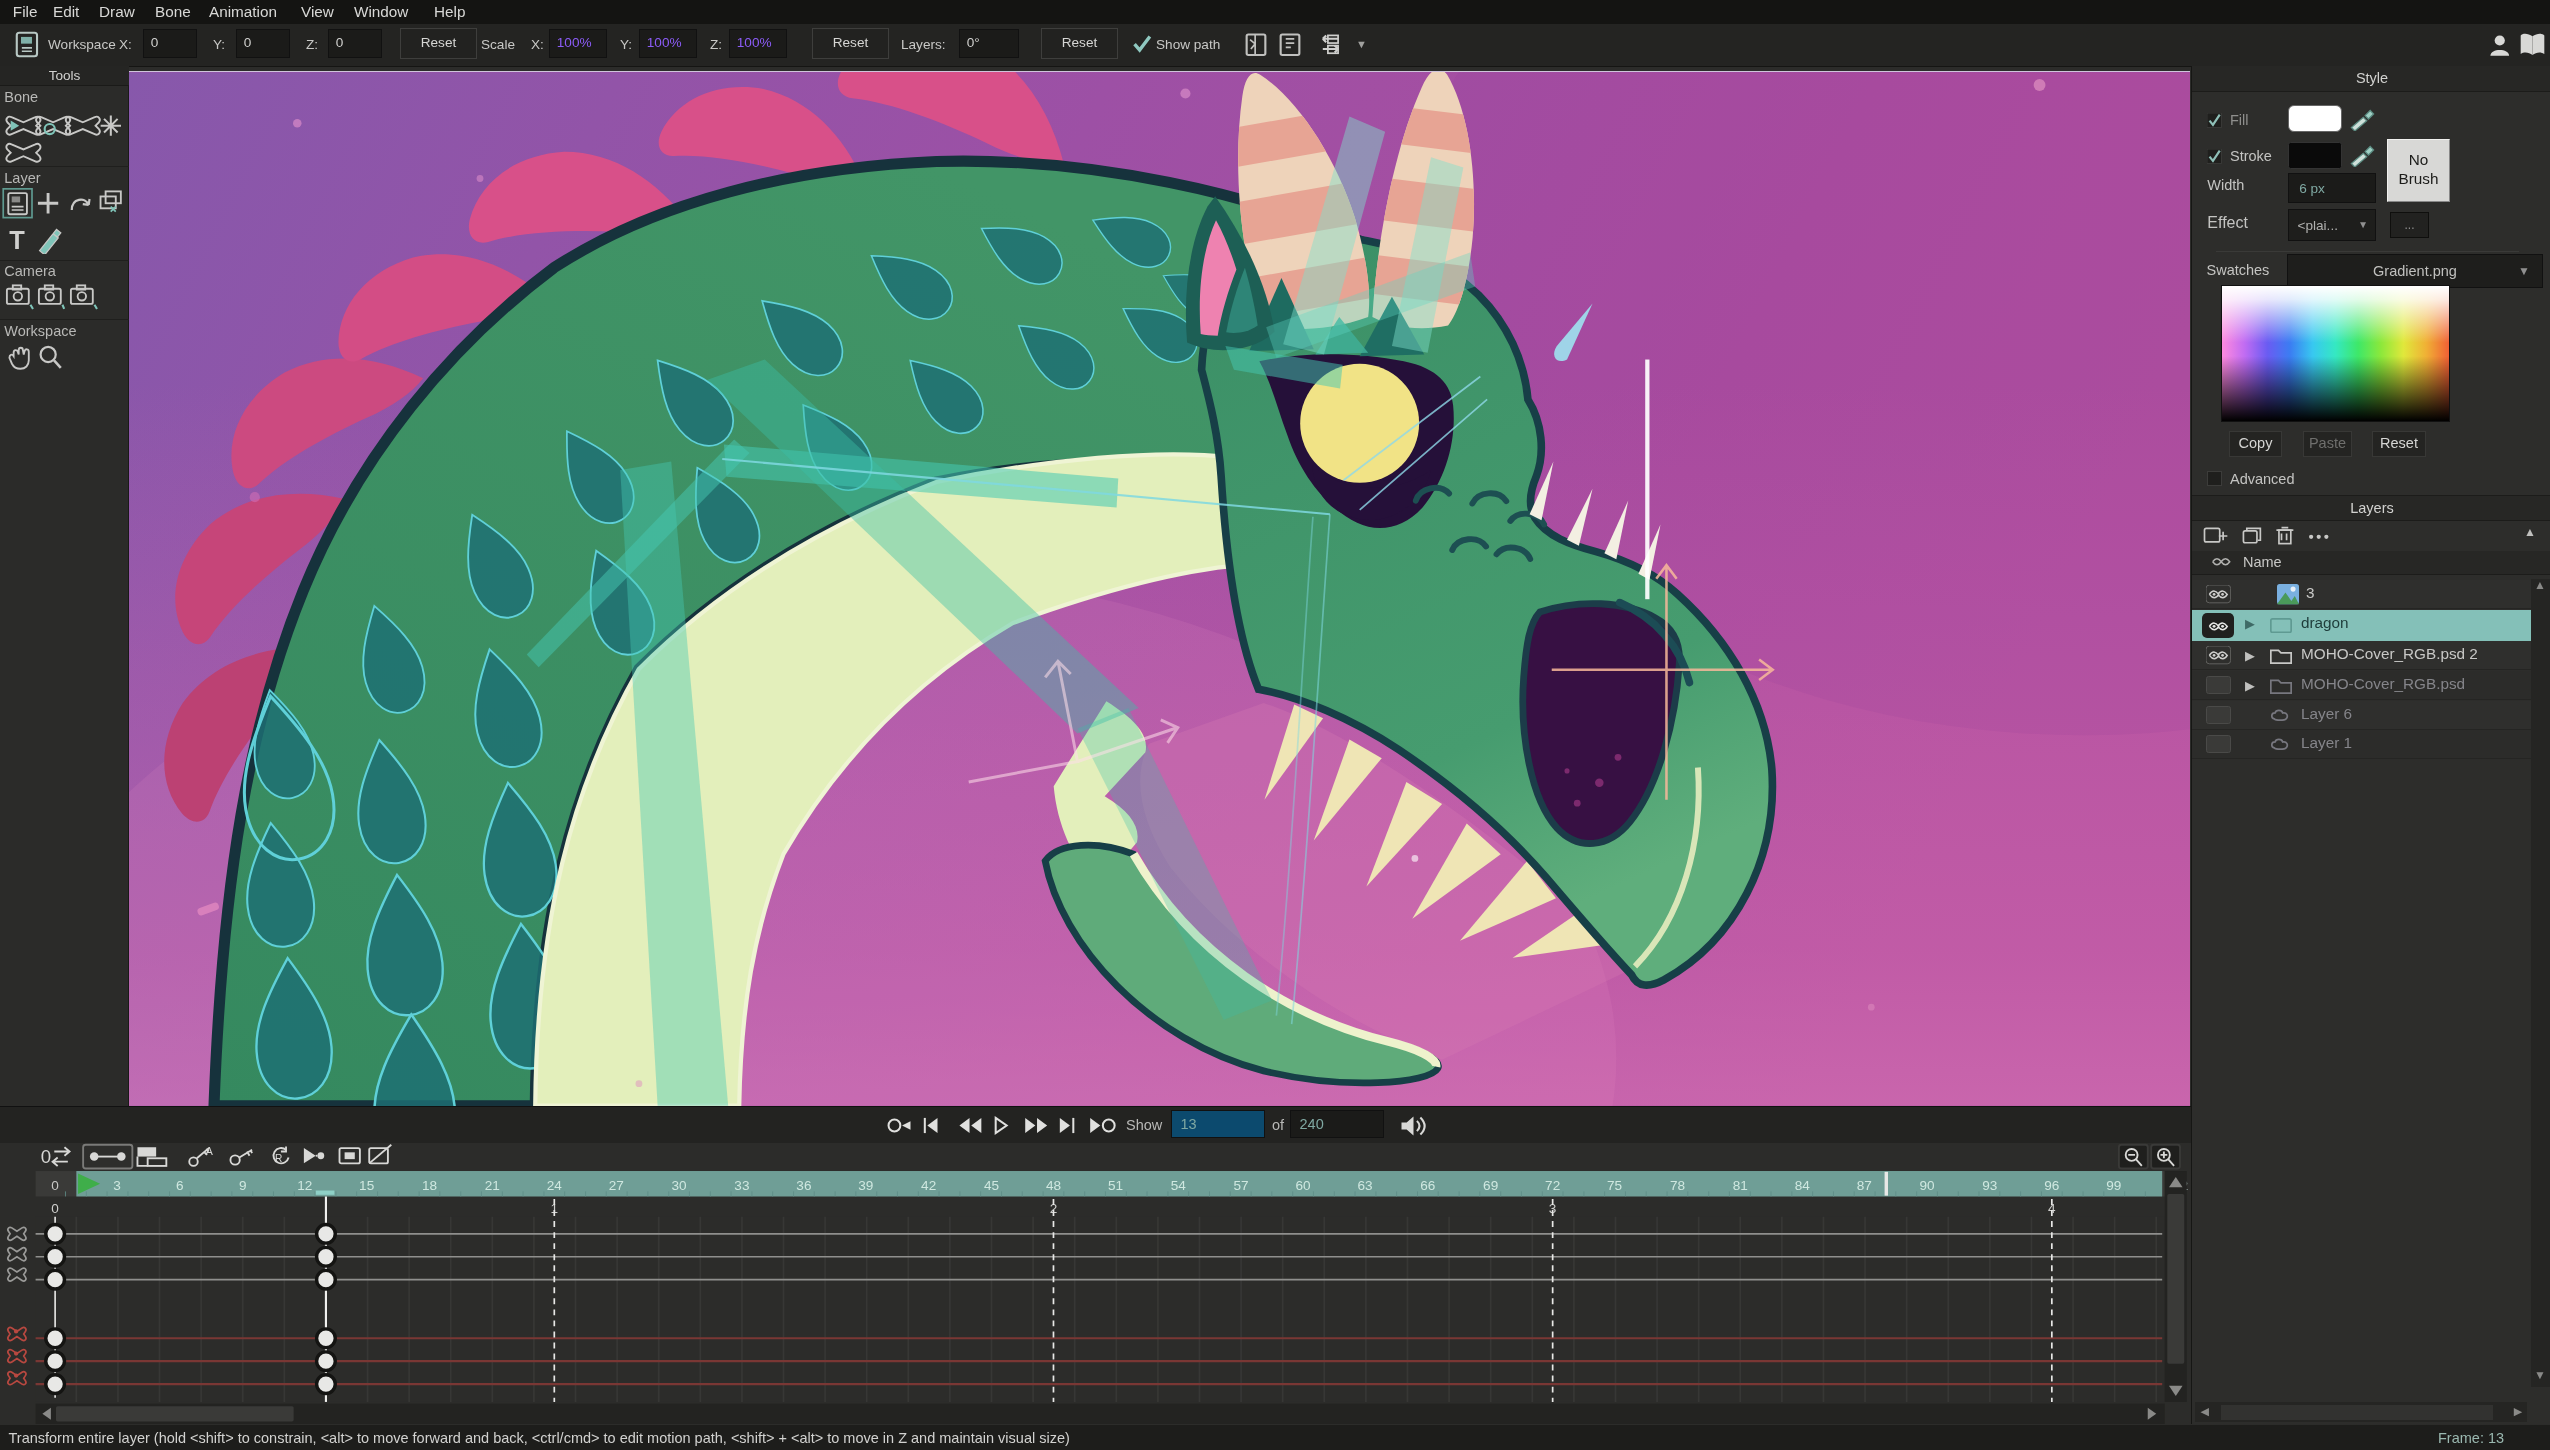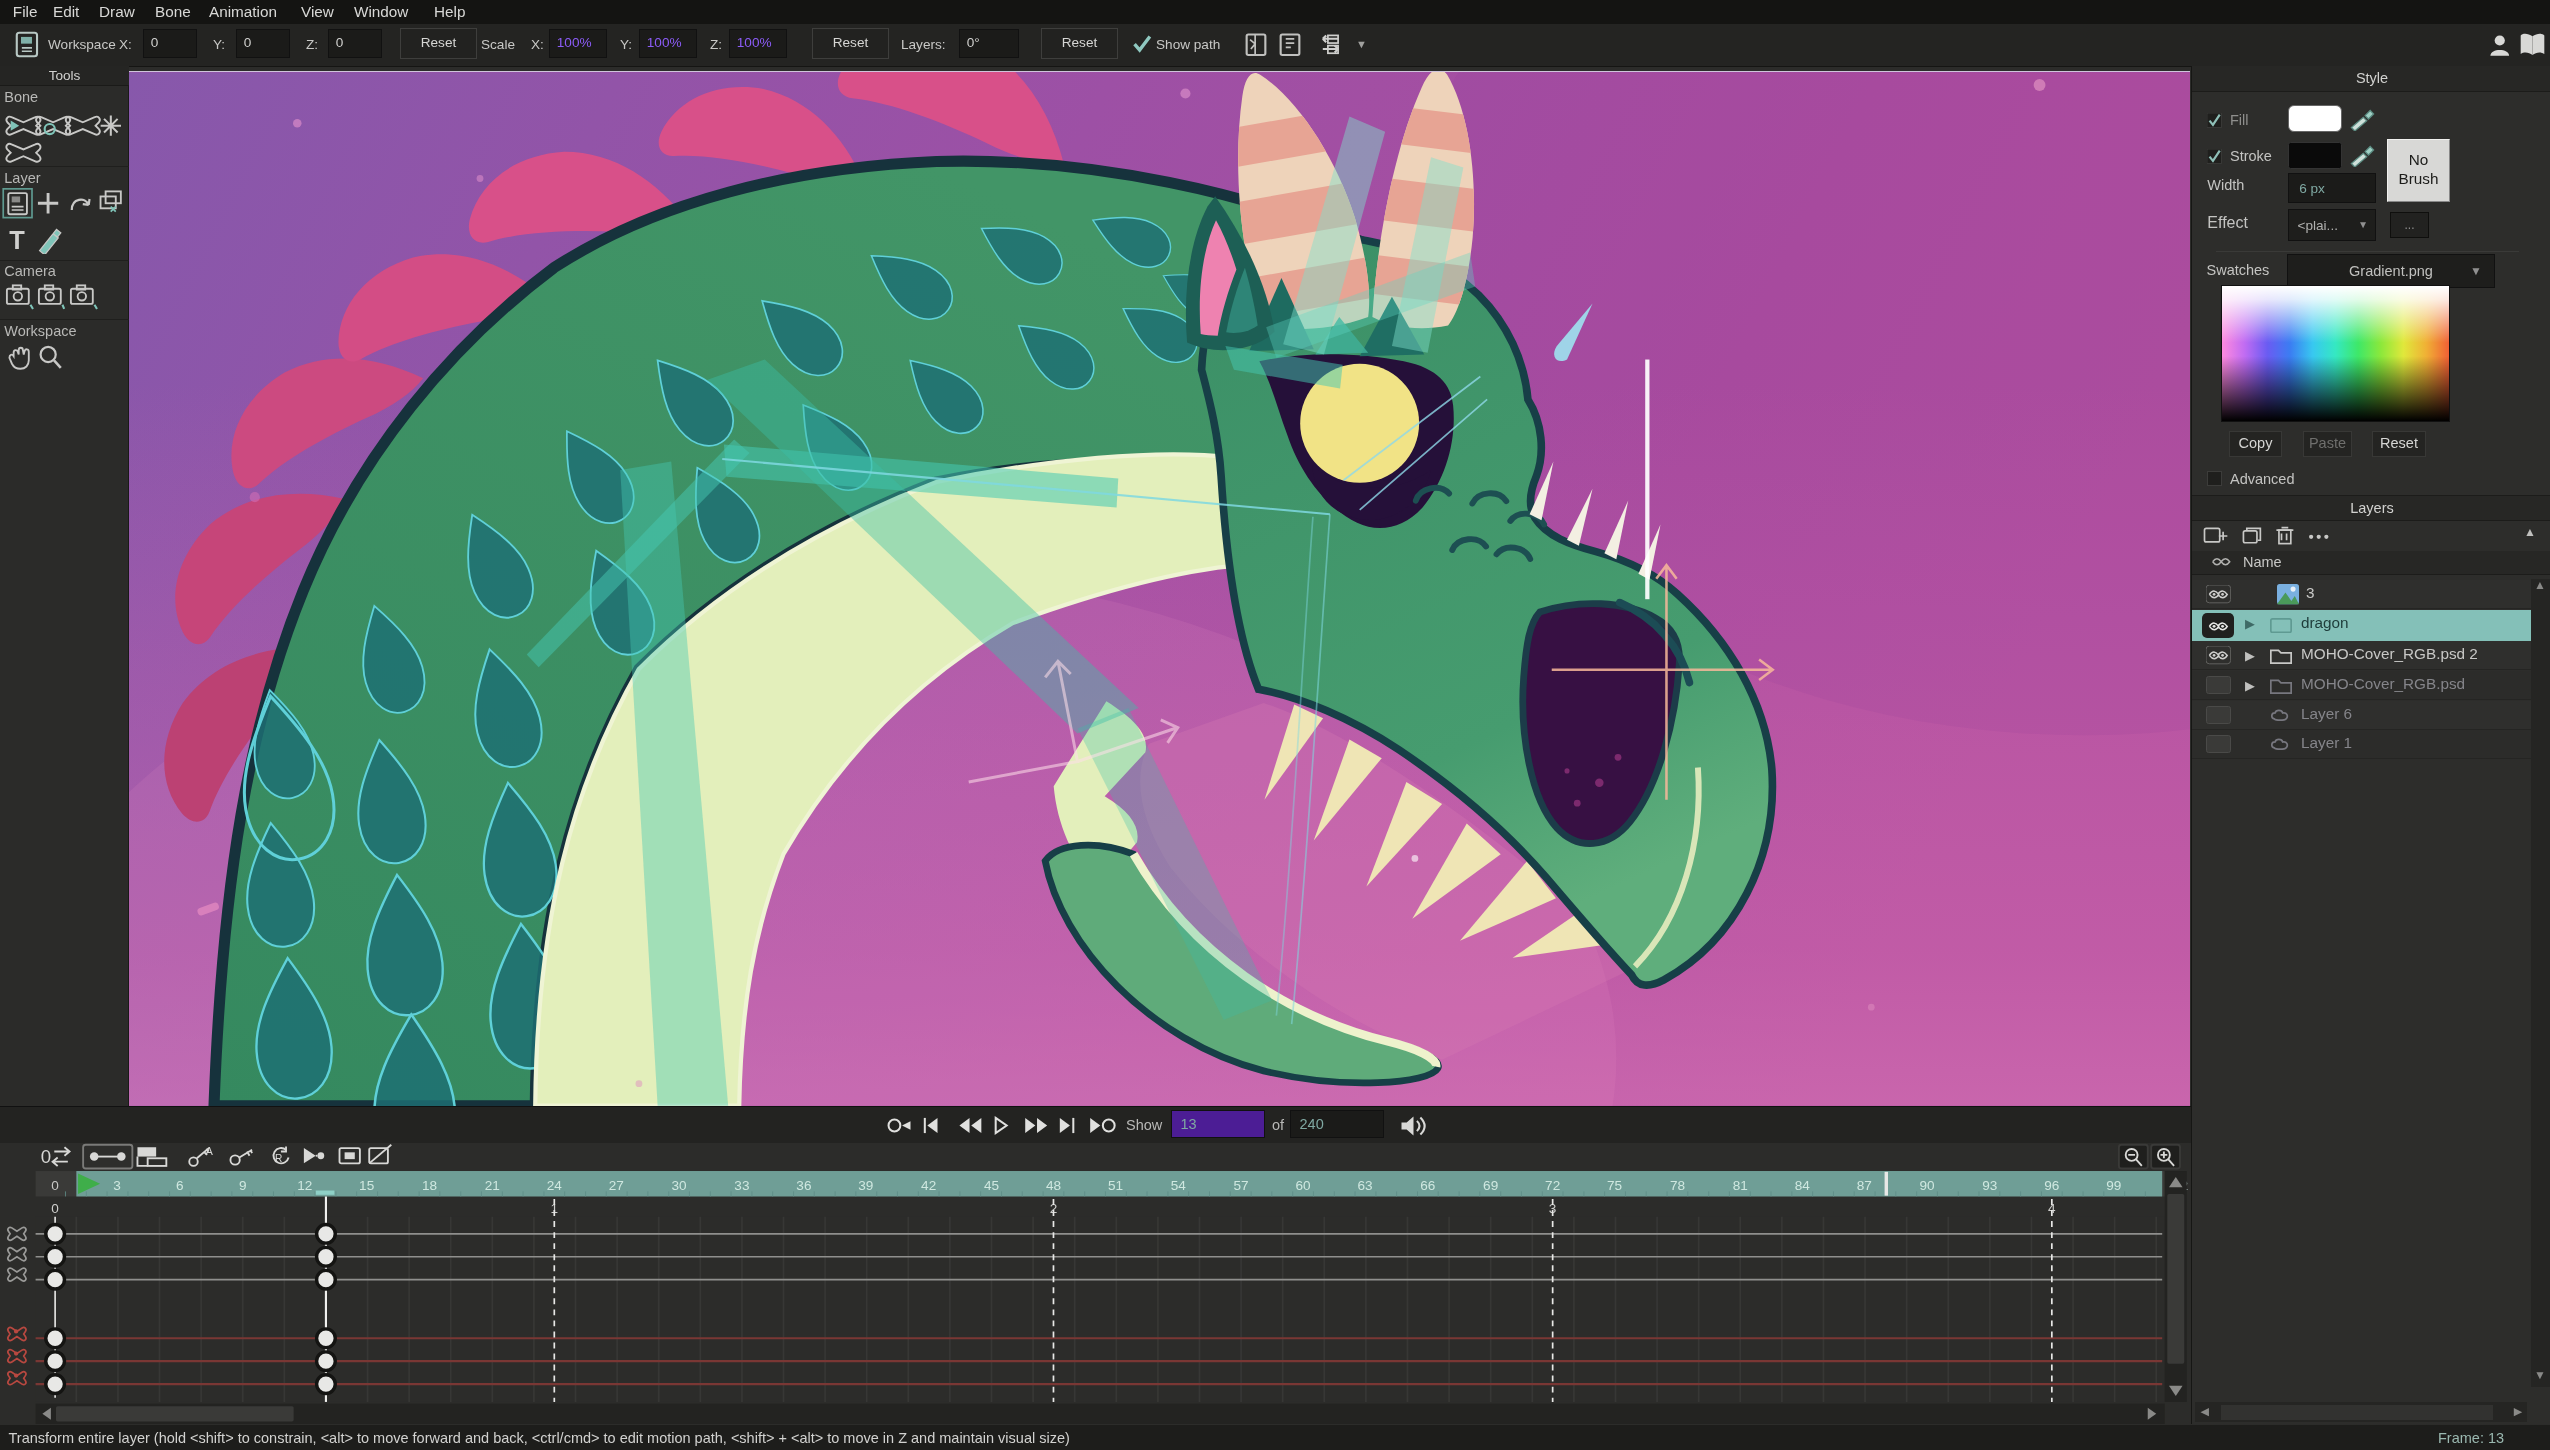--- a/index.html
+++ b/index.html
@@ -384,21 +384,21 @@
 <path d="M100 7 l-12 9 12 9 z M114 7 l-12 9 12 9 z" fill="#e0e0de" stroke="none"></path>
 <path d="M131 7 l13 9 -13 9 z"></path>
 <path d="M166 7 l12 9 -12 9 z M180 7 l12 9 -12 9 z" fill="#e0e0de" stroke="none"></path>
 <path d="M207 7 l12 9 -12 9 z" fill="#e0e0de" stroke="none"></path>
         <path d="M223 7 v18"></path>
 <path d="M243 7 l12 9 -12 9 z" fill="#e0e0de" stroke="none"></path>
         <circle cx="265" cy="16" r="7"></circle>
 </g>
 </svg>
 <span style="position:absolute;left:1126px;top:10.2px;font-size:14.5px;color:#b8b8b6">Show</span>
-<div style="position:absolute;left:1171px;top:3.4px;width:94px;height:28px;background:#4c1d95;border:0.9px solid #111;color:#7fa8a2;font-size:14.5px;padding:5.1px 0 0 8.5px">13</div>
+<div style="position:absolute;left:1171px;top:3.4px;width:94px;height:28px;background:#0c4a6e;border:0.9px solid #111;color:#7fa8a2;font-size:14.5px;padding:5.1px 0 0 8.5px">13</div>
 <span style="position:absolute;left:1272px;top:10.2px;font-size:14.5px;color:#b8b8b6">of</span>
 <div style="position:absolute;left:1290px;top:3.4px;width:94px;height:28px;background:#1b1b19;border:0.9px solid #111;color:#7fa8a2;font-size:14.5px;padding:5.1px 0 0 8.5px">240</div>
 <svg style="position:absolute;left:1398px;top:6.8px" width="31" height="24" viewBox="0 0 36 28">
       <path d="M4 10 h6 l8 -7 v22 l-8 -7 h-6 z" fill="#d8d8d6"></path>
       <path d="M22 8 q6 6 0 12 M26 4 q10 10 0 20" fill="none" stroke="#d8d8d6" stroke-width="2.4"></path>
     </svg>
 </div>
 <div class="abs" id="timeline">
     <svg style="position:absolute;left:0;top:0" width="2191" height="281" viewBox="0 0 2577 331">
 <g fill="none" stroke="#d8d8d6" stroke-width="2.2">
@@ -575,21 +575,21 @@
       <path d="M20 10 l6 -6 4 4 -6 6 z" fill="#9fd0c4" stroke="#5a8a80" stroke-width="1.5"></path>
     </svg>
 <div style="position:absolute;left:195px;top:73px;width:63px;height:63px;background:#d8d8d6;border:1.7px solid #f0f0ee;border-right-color:#888;border-bottom-color:#888;color:#1c1c1a;font-size:15.3px;text-align:center;padding-top:11px;line-height:18.7px">No<br>Brush</div>
 <span style="position:absolute;left:15.3px;top:111px;font-size:14.5px;color:#c4c4c2">Width</span>
 <div style="position:absolute;left:96px;top:107px;width:88px;height:30px;background:#1b1b19;border:0.9px solid #111;color:#7fa8a2;font-size:13.6px;padding:6.8px 0 0 10.2px">6 px</div>
 <span style="position:absolute;left:15.3px;top:148px;font-size:16px;color:#c4c4c2">Effect</span>
 <div style="position:absolute;left:96px;top:143px;width:88px;height:32px;background:#1e1e1c;border:0.9px solid #111;color:#b0b0ae;font-size:13.6px;padding:7.7px 0 0 8.5px">&lt;plai...<span style="position:absolute;right:6.8px;top:9.4px;font-size:10.2px;color:#909090">▼</span></div>
 <div style="position:absolute;left:198px;top:146px;width:39px;height:26px;background:#222220;border:0.9px solid #0f0f0d;color:#909090;font-size:12px;text-align:center;padding-top:5.1px">...</div>
 <div style="position:absolute;left:24px;top:185px;width:303px;border-top:0.9px solid #3a3a38"></div>
 <span style="position:absolute;left:14.5px;top:196px;font-size:14.5px;color:#c4c4c2">Swatches</span>
-<div style="position:absolute;left:95px;top:188px;width:208px;height:34px;background:#1e1e1c;border:0.9px solid #111;color:#c0c0be;font-size:14.5px;text-align:center;padding-top:7.7px">Gradient.png<span style="position:absolute;right:12px;top:9.4px;font-size:12px;color:#909090">▼</span></div>
+<div style="position:absolute;left:95px;top:188px;width:256px;height:34px;background:#1e1e1c;border:0.9px solid #111;color:#c0c0be;font-size:14.5px;text-align:center;padding-top:7.7px">Gradient.png<span style="position:absolute;right:12px;top:9.4px;font-size:12px;color:#909090">▼</span></div>
 <div style="position:absolute;left:29px;top:219px;width:229px;height:137px;background:
 linear-gradient(to bottom, rgba(255,255,255,1) 0%, rgba(255,255,255,0.85) 10%, rgba(255,255,255,0) 42%, rgba(0,0,0,0) 52%, rgba(0,0,0,1) 100%),
 linear-gradient(to right, #ff8adf, #c06cf2, #6a5cf2, #3b7df2, #38c8f0, #35e8c2, #3ee868, #8ce83b, #e0e83b, #f0b035, #f06035);border:0.9px solid #111"></div>
 <div class="pbtn" style="position:absolute;left:37px;top:365px;width:53px;height:25.5px;background:#242422;border:0.9px solid #383836;color:#d6d6d4;font-size:14.5px;text-align:center;padding-top:3.4px">Copy</div>
 <div class="pbtn" style="position:absolute;left:111px;top:365px;width:49px;height:25.5px;background:#242422;border:0.9px solid #383836;color:#6f6f6d;font-size:14.5px;text-align:center;padding-top:3.4px">Paste</div>
 <div class="pbtn" style="position:absolute;left:180px;top:365px;width:54px;height:25.5px;background:#242422;border:0.9px solid #383836;color:#d6d6d4;font-size:14.5px;text-align:center;padding-top:3.4px">Reset</div>
 <div style="position:absolute;left:15.3px;top:405px;width:14.5px;height:14.5px;background:#1f1f1d;border:0.9px solid #3c3c3a"></div>
 <span style="position:absolute;left:38px;top:405px;font-size:14.5px;color:#c4c4c2">Advanced</span>
 <div style="position:absolute;left:0;top:429px;width:360px;height:25.5px;background:#272725;border-top:0.9px solid #1c1c1a;border-bottom:0.9px solid #1c1c1a;text-align:center;font-size:14.5px;color:#d2d2d0;padding-top:4.3px">Layers</div>
 <svg style="position:absolute;left:10.2px;top:459px" width="247" height="22" viewBox="0 0 290 26">

